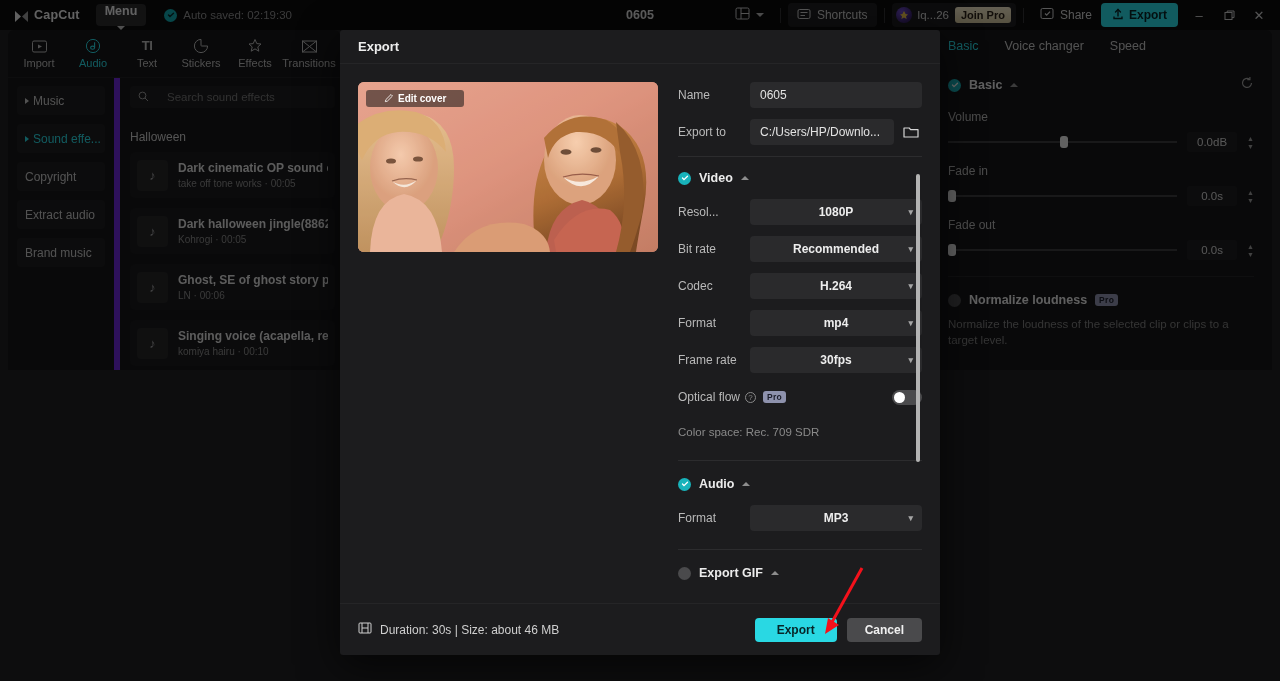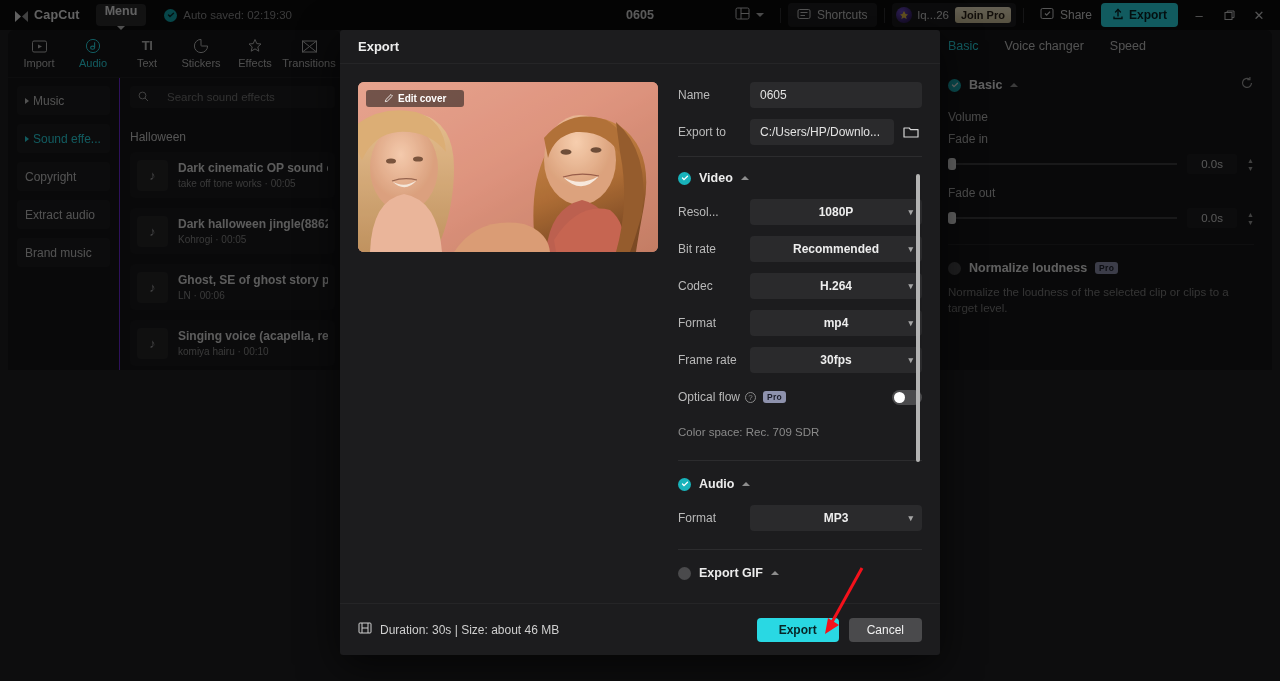--- a/index.html
+++ b/index.html
@@ -55,21 +55,21 @@
     position:absolute; top:30px; left:8px; width:332px; height:340px;
     background:#161618; border-radius:6px 6px 0 0; overflow:hidden;
   }
   .tooltabs { display:flex; height:48px; align-items:center; padding: 0 4px; border-bottom:1px solid #202022;}
   .tooltab { flex:1; display:flex; flex-direction:column; align-items:center; justify-content:center; gap:3px; cursor:pointer; color:#b9b9b9; font-size:11px; }
   .tooltab.active { color:#29d8e3; }
   .tooltab .ti { font-size:13px; font-weight:bold; letter-spacing:-.5px; line-height:16px;}
   .tooltab svg { display:block; }
 
   .panelbody { display:flex; height: 292px; }
-  .subnav { width: 112px; padding: 8px 9px 0 9px; border-right:1px solid #6d28d9;}
+  .subnav { width: 112px; padding: 8px 9px 0 9px; border-right:6px solid #6d28d9;}
   .subnav-item { height: 29px; border-radius:4px; display:flex; align-items:center; gap:4px; padding-left:8px; font-size:12px; color:#c4c4c4; margin-bottom:9px; background:#1d1d1f; cursor:pointer;}
   .subnav-item.active { color:#29d8e3; }
   .arrow-r { width:0;height:0;border-top:3.5px solid transparent;border-bottom:3.5px solid transparent;border-left:4.5px solid currentColor;}
   .listcol { flex:1; padding: 8px 0 0 10px; overflow:hidden;}
   .searchbox { height:22px; background:#1d1d1f; border-radius:4px; display:flex; align-items:center; gap:18px; padding:0 8px; width: 205px;}
   .searchbox input { background:transparent;border:none;outline:none;color:#9a9a9a;font-size:11.5px;font-family:inherit;width:100%;}
   .cat-title { font-size:12px; color:#c9c9c9; margin: 22px 0 8px 0;}
   .sfx-row { display:flex; align-items:center; gap:10px; height:46px; background:#1a1a1c; border-radius:5px; margin-bottom:10px; padding:0 7px; width:205px; cursor:pointer;}
   .sfx-thumb { width:31px;height:31px;border-radius:4px;background:#252527;display:flex;align-items:center;justify-content:center;color:#9d9d9d;font-size:13px;flex:none;}
   .sfx-meta { overflow:hidden; white-space:nowrap;}
@@ -127,21 +127,21 @@
   .select .chev { position:absolute; right:9px; color:#a5a5a5; font-size:9px;}
   .toggle { width:30px;height:15px;border-radius:8px;background:#4b4b4d;position:relative;cursor:pointer;}
   .toggle .tk { position:absolute; top:2px; left:2px; width:11px;height:11px;border-radius:50%;background:#fff;}
   .info-i { width:11px;height:11px;border:1px solid #8a8a8a;border-radius:50%;display:inline-flex;align-items:center;justify-content:center;font-size:8px;color:#8a8a8a;}
   .colorspace { font-size:11.5px; color:#8a8a8a; margin: 16px 0 0 0;}
   .vscroll { position:absolute; right:2px; top:92px; width:4px; height:288px; background:#b3b3b3; border-radius:2px;}
   .modal-foot { height:52px; border-top:1px solid #252527; display:flex; align-items:center; padding:0 18px;}
   .duration { display:flex; align-items:center; gap:8px; font-size:12px; color:#cfcfcf;}
   .foot-btns { margin-left:auto; display:flex; gap:10px;}
   .btn-export { background:#29d8e3; color:#072527; font-weight:bold; font-size:12px; height:24px; padding:0 22px; border-radius:4px; border:none; cursor:pointer; font-family:inherit;}
-  .btn-cancel { background:#4a4a4c; color:#f0f0f0; font-weight:normal; font-size:12px; height:24px; padding:0 18px; border-radius:4px; border:none; cursor:pointer; font-family:inherit;}
+  .btn-cancel { background:#4a4a4c; color:#f0f0f0; font-weight:bold; font-size:12px; height:24px; padding:0 18px; border-radius:4px; border:none; cursor:pointer; font-family:inherit;}
   .arrow-annot { position:absolute; z-index:60; pointer-events:none;}
 </style>
 </head>
 <body>
 
 <div id="app">
 
   <div class="dimmed">
 
     <div class="titlebar">
@@ -371,20 +371,30 @@
           <span class="caret-u"></span>
           <span class="reset">
             <svg width="14" height="14" viewBox="0 0 14 14">
                 <path d="M11.5 7 A4.5 4.5 0 1 1 9.5 3.2" stroke="currentColor" fill="none" stroke-width="1.2"></path>
                 <path d="M9.9 1 L9.9 3.6 L7.3 3.6" stroke="currentColor" fill="none" stroke-width="1.2"></path>
               </svg>
           </span>
         </div>
 
         <div class="slider-label">Volume</div>
+        <div class="slider-row">
+          <div class="track">
+              <div class="knob" style="left:49%"></div>
+            </div>
+          <div class="numbox">0.0dB</div>
+          <div class="stepper">
+              <span>▲</span>
+              <span>▼</span>
+            </div>
+        </div>
 
         <div class="slider-label">Fade in</div>
         <div class="slider-row">
           <div class="track">
               <div class="knob" style="left:0"></div>
             </div>
           <div class="numbox">0.0s</div>
           <div class="stepper">
               <span>▲</span>
               <span>▼</span>

